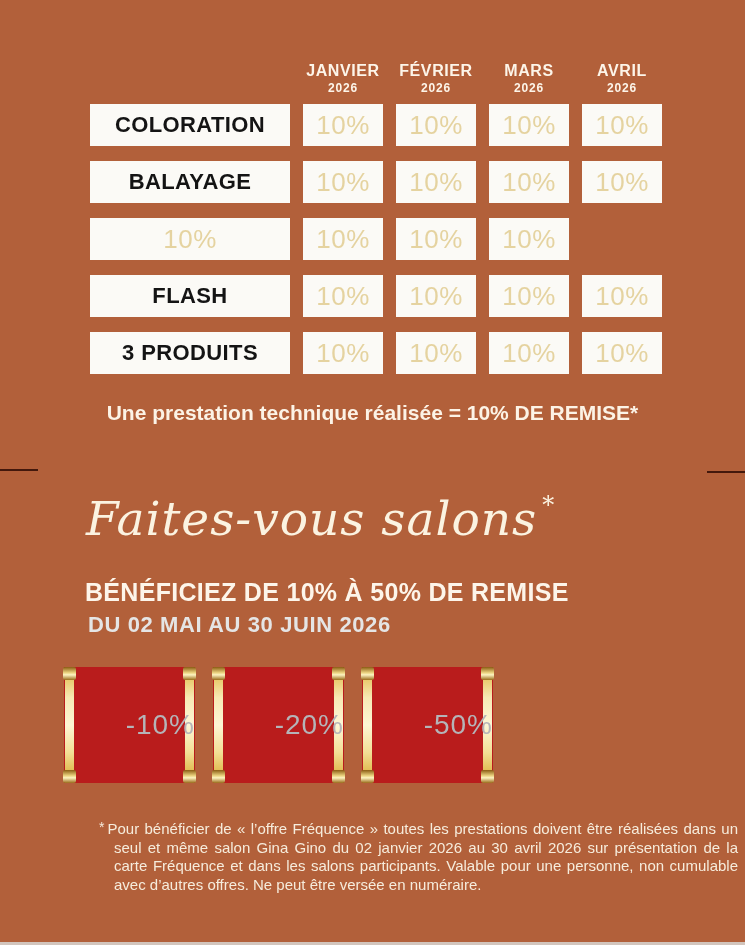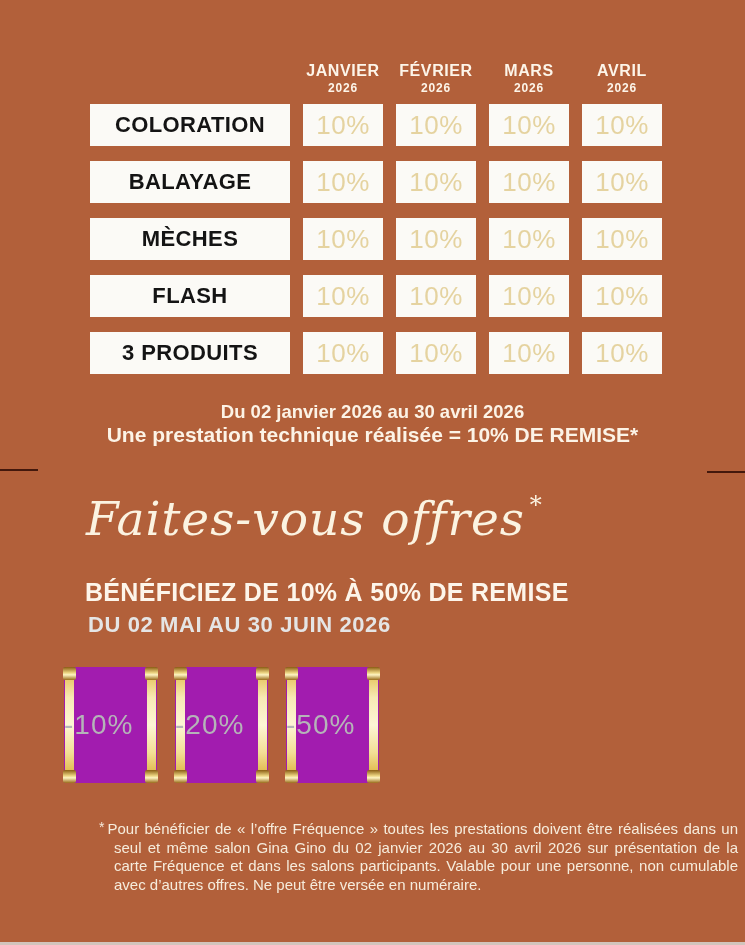--- a/index.html
+++ b/index.html
@@ -58,22 +58,22 @@
     color:#fdf5ea; font-weight:bold; font-size:25px; letter-spacing:0.3px; white-space:nowrap;
   }
   .offer2-period {
     position:absolute; left:88px; top:612px;
     color:#e5e5e5; font-weight:bold; font-size:22px; letter-spacing:0.6px; white-space:nowrap;
   }
 
   
   .coupon-row { position:absolute; left:64px; top:667px; display:flex; gap:18px; }
   .coupon {
-    width:93px; height:116px; background:#a21caf; position:relative;
-    display:flex; align-items:center; justify-content:flex-start;
+    width:131px; height:116px; background:#b91c1c; position:relative;
+    display:flex; align-items:center; justify-content:flex-end;
   }
   .coupon-label { color:#b5b4b8; font-size:28px; letter-spacing:1px; z-index:2; }
   .gold-bar {
     position:absolute; top:1px; bottom:1px; width:9px; z-index:1;
     background:linear-gradient(180deg,
       #a8791f 0%, #e9ca6d 10%, #f7e9b4 26%, #fdf6d5 50%,
       #f3df96 74%, #e2bd55 90%, #a8791f 100%);
   }
   .gold-bar.left  { left:1px; }
   .gold-bar.right { right:1px; }
@@ -127,21 +127,20 @@
       <div class="t-cell">10%</div>
     </div>
     <div class="t-row">
       <div class="t-label">BALAYAGE</div>
       <div class="t-cell">10%</div>
       <div class="t-cell">10%</div>
       <div class="t-cell">10%</div>
       <div class="t-cell">10%</div>
     </div>
     <div class="t-row">
-      <div class="t-label">MÈCHES</div>
       <div class="t-cell">10%</div>
       <div class="t-cell">10%</div>
       <div class="t-cell">10%</div>
       <div class="t-cell">10%</div>
     </div>
     <div class="t-row">
       <div class="t-label">FLASH</div>
       <div class="t-cell">10%</div>
       <div class="t-cell">10%</div>
       <div class="t-cell">10%</div>
@@ -150,29 +149,28 @@
     <div class="t-row">
       <div class="t-label">3 PRODUITS</div>
       <div class="t-cell">10%</div>
       <div class="t-cell">10%</div>
       <div class="t-cell">10%</div>
       <div class="t-cell">10%</div>
     </div>
   </div>
 
   <div class="offer1">
-    <div class="offer1-period">Du 02 janvier 2026 au 30 avril 2026</div>
     <div class="offer1-headline">Une prestation technique réalisée = 10% DE REMISE*</div>
   </div>
 
   <div class="fold-mark left"></div>
   <div class="fold-mark right"></div>
 
   <div class="script-title">
-    <span>Faites-vous offres</span><span class="marker">*</span>
+    <span>Faites-vous salons</span><span class="marker">*</span>
   </div>
   <div class="offer2-headline">BÉNÉFICIEZ DE 10% À 50% DE REMISE</div>
   <div class="offer2-period">DU 02 MAI AU 30 JUIN 2026</div>
 
   <div class="coupon-row">
     <div class="coupon">
       <div class="gold-bar left"></div>
       <span class="coupon-label">-10%</span>
       <div class="gold-bar right"></div>
     </div>

